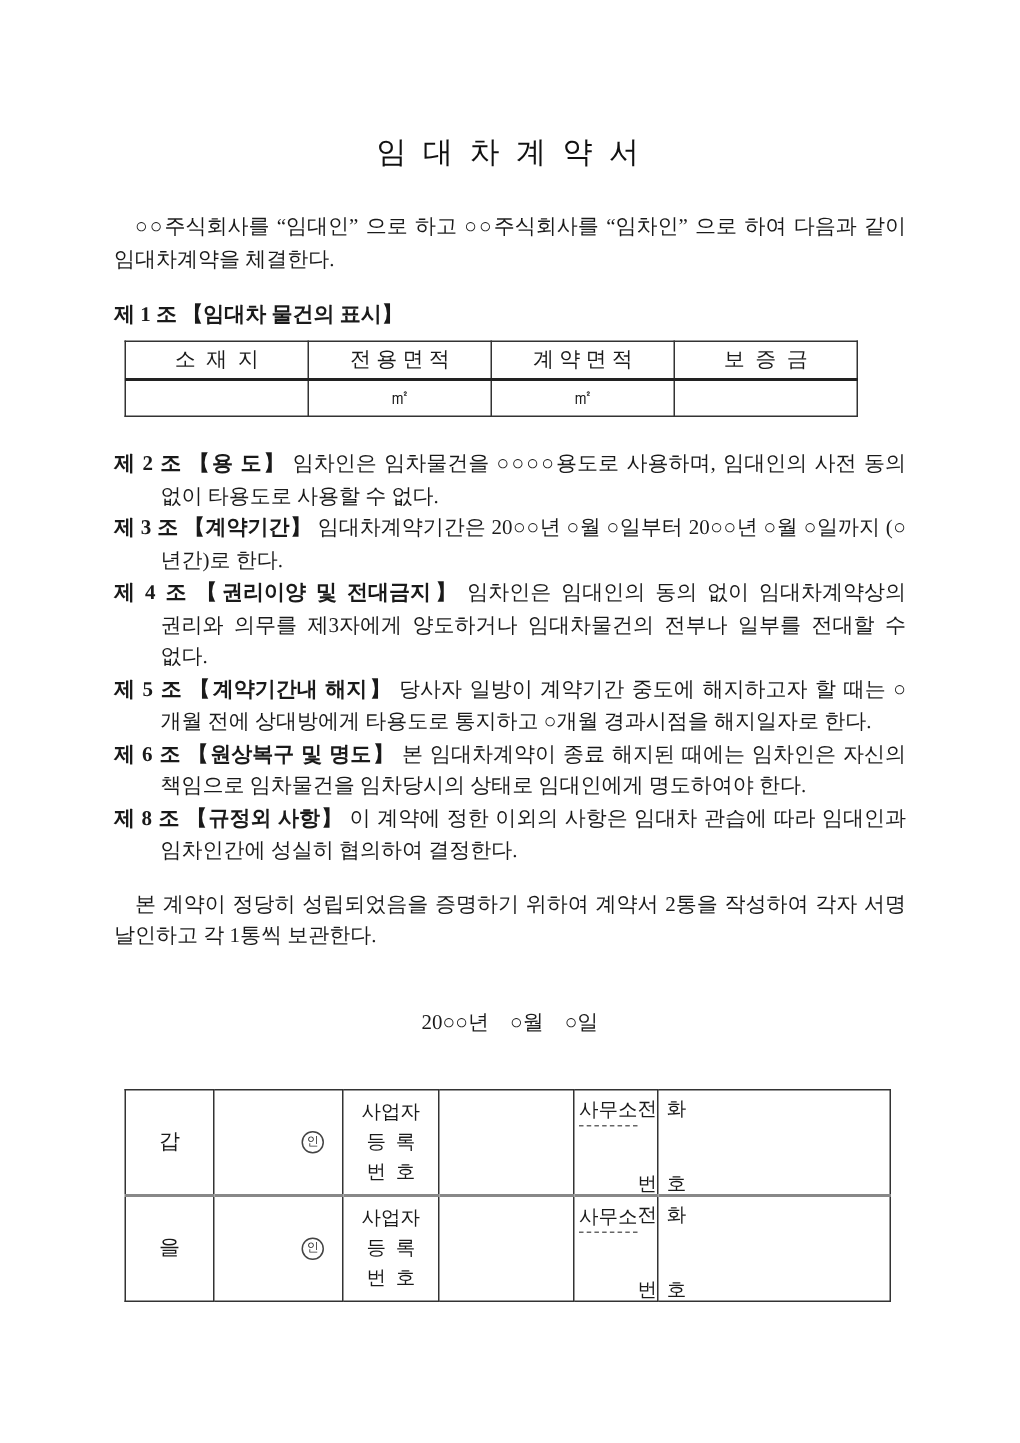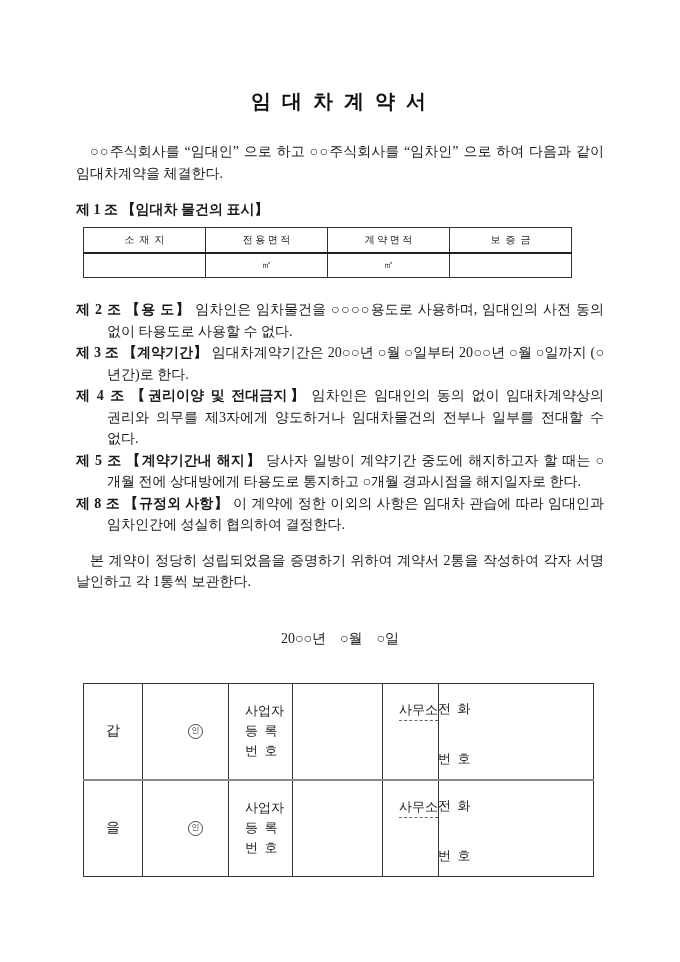--- a/index.html
+++ b/index.html
@@ -13,21 +13,21 @@
   }
   .page {
     width: 680px;
     height: 962px;
     padding: 88px 76px 0 76px;
     background: #ffffff;
   }
   .title {
     text-align: center;
     font-size: 20px;
-    font-weight: bold;
+    font-weight: normal;
     letter-spacing: 3px;
     color: #111;
   }
   p.body-par {
     font-size: 14px;
     line-height: 21.5px;
     text-align: justify;
     word-break: keep-all;
   }
   .intro { margin-top: 26px; text-indent: 14px; }
@@ -36,21 +36,21 @@
     font-size: 14px;
     font-weight: bold;
   }
   
   table.prop-table {
     margin-top: 8px;
     margin-left: 7px;
     width: 489px;
     border-collapse: collapse;
     table-layout: fixed;
-    font-size: 10px;
+    font-size: 14px;
   }
   table.prop-table th, table.prop-table td {
     border: 1.5px solid #333;
     width: 25%;
     text-align: center;
     font-weight: normal;
     height: 25px;
     white-space: pre;
   }
   table.prop-table th { border-bottom: 2.5px solid #222; }
@@ -72,21 +72,21 @@
   table.sig-table {
     margin-top: 35px;
     margin-left: 7px;
     width: 510px;
     border-collapse: collapse;
     table-layout: fixed;
     font-size: 13px;
   }
   table.sig-table td {
     border: 1.5px solid #333;
-    padding: 16px;
+    padding: 3px;
     height: 63px;
     vertical-align: middle;
   }
   tr.party-row-b td { border-top: 2.5px solid #888; }
   td.c-name  { width: 59px; text-align: center; font-size: 14px; }
   td.c-seal  { width: 86px; }
   td.c-reg   { width: 64px; }
   td.c-regval{ width: 90px; }
   td.c-office{ width: 56px; }
   td.c-val   { width: 155px; }
@@ -145,20 +145,21 @@
       <td class="fill-field"></td>
     </tr>
   </tbody>
     </table>
 
   <div class="articles">
     <p class="body-par article"><span class="lbl">제 2 조 【용 도】</span><span>임차인은 임차물건을 ○○○○용도로 사용하며, 임대인의 사전 동의 없이 타용도로 사용할 수 없다.</span></p>
     <p class="body-par article"><span class="lbl">제 3 조 【계약기간】</span><span>임대차계약기간은 20○○년 ○월 ○일부터 20○○년 ○월 ○일까지 (○년간)로 한다.</span></p>
     <p class="body-par article"><span class="lbl">제 4 조 【권리이양 및 전대금지】</span><span>임차인은 임대인의 동의 없이 임대차계약상의 권리와 의무를 제3자에게 양도하거나 임대차물건의 전부나 일부를 전대할 수 없다.</span></p>
     <p class="body-par article"><span class="lbl">제 5 조 【계약기간내 해지】</span><span>당사자 일방이 계약기간 중도에 해지하고자 할 때는 ○개월 전에 상대방에게 타용도로 통지하고 ○개월 경과시점을 해지일자로 한다.</span></p>
+    <p class="body-par article"><span class="lbl">제 6 조 【원상복구 및 명도】</span><span>본 임대차계약이 종료 해지된 때에는 임차인은 자신의 책임으로 임차물건을 임차당시의 상태로 임대인에게 명도하여야 한다.</span></p>
     <p class="body-par article"><span class="lbl">제 8 조 【규정외 사항】</span><span>이 계약에 정한 이외의 사항은 임대차 관습에 따라 임대인과 임차인간에 성실히 협의하여 결정한다.</span></p>
   </div>
 
   <p class="body-par closing">본 계약이 정당히 성립되었음을 증명하기 위하여 계약서 2통을 작성하여 각자 서명 날인하고 각 1통씩 보관한다.</p>
 
   <p class="date-line">20○○년    ○월    ○일</p>
 
   <table class="sig-table">
     <tbody>
         <tr class="party-row-a">

